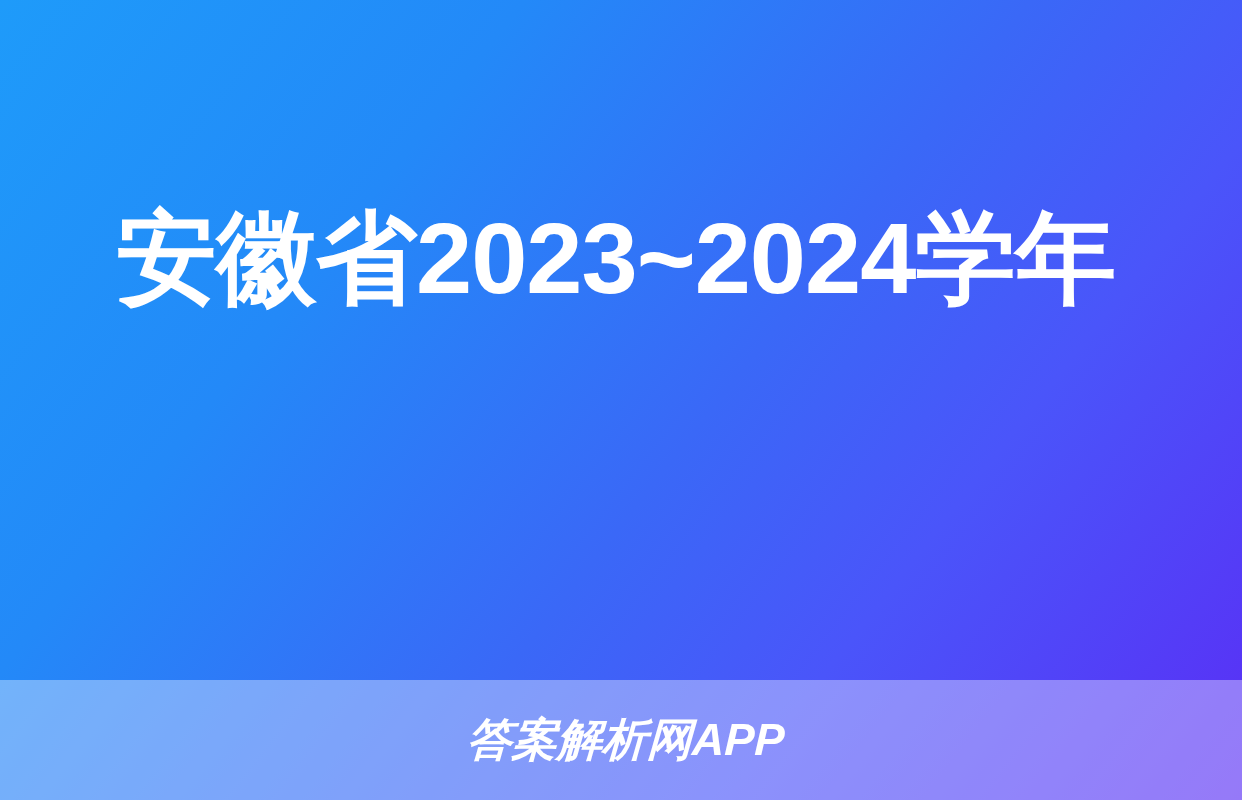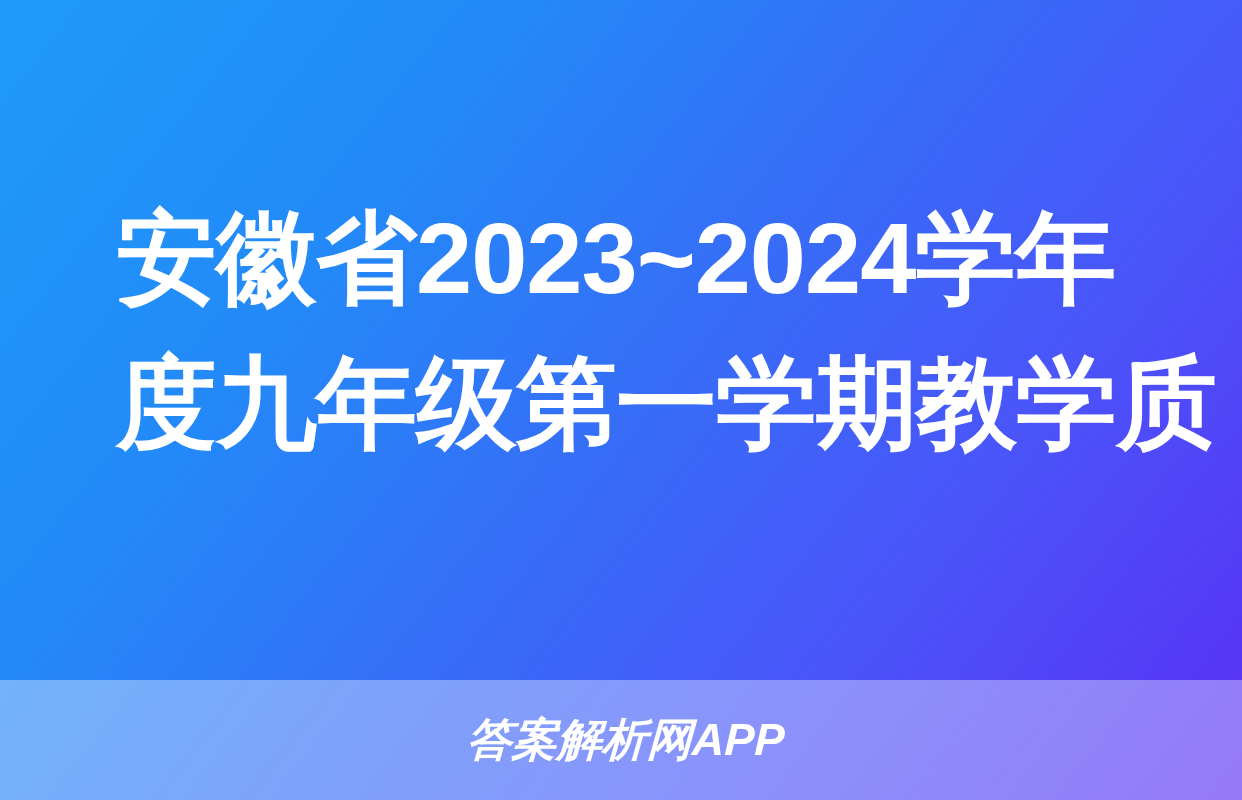--- a/index.html
+++ b/index.html
@@ -74,20 +74,19 @@
     -webkit-font-smoothing: antialiased;
   }
 </style>
 </head>
 <body>
 
 <div class="card">
 
   <div class="title-block">
     <span class="title-line">安徽省2023~2024学年</span>
-    <span class="title-line">度九年级第一学期教学质</span>
   </div>
 
   <div class="footer-band">
     <span class="watermark">答案解析网APP</span>
   </div>
 
 </div>
 
 </body></html>

